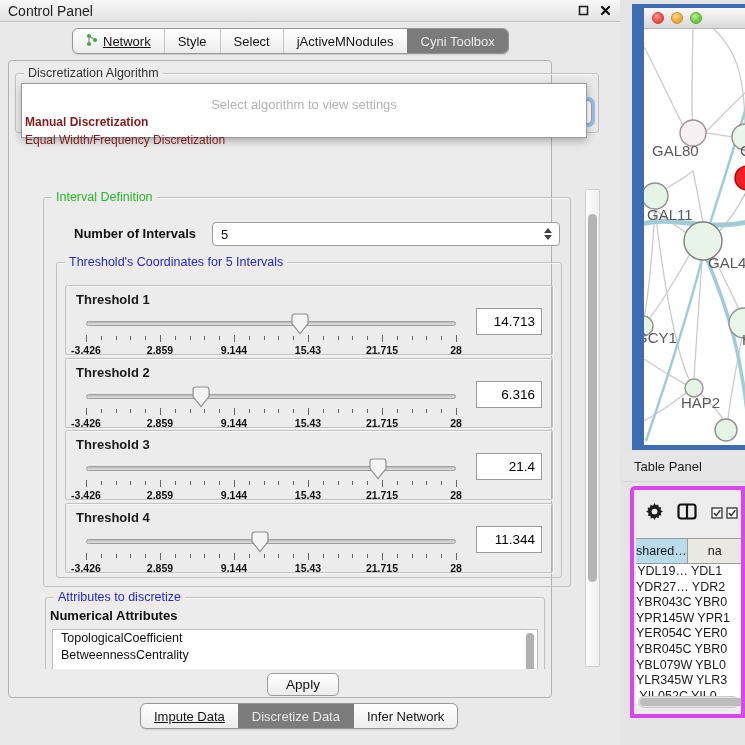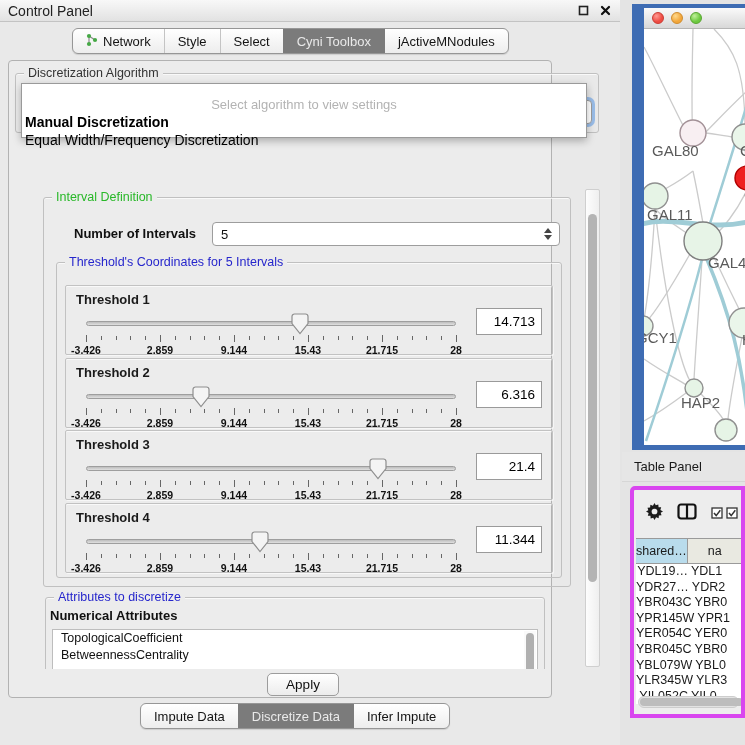--- a/index.html
+++ b/index.html
@@ -21,21 +21,21 @@
 
   .seg-tabs {
     position:absolute; display:flex; border:1px solid #969696; border-radius:6px;
     overflow:hidden; background:linear-gradient(#ffffff,#ededed);
     box-shadow:0 1px 1px rgba(0,0,0,.12); height:26px;
   }
   .seg-tab {
     display:flex; align-items:center; gap:5px; padding:0 13px; font-size:13px;
     color:#141414; border-left:1px solid #c4c4c4; white-space:nowrap;
   }
-  .seg-tab:first-child { border-left:none; }
+  .seg-tab:first-child { border-left:none;text-decoration:underline; }
   .seg-tab.selected { background:#7b7b7b; color:#e9e9e9; border-left-color:#7b7b7b; }
   .seg-tab.selected + .seg-tab { border-left-color:#7b7b7b; }
   #top-tabs { left:72px; top:28px; }
   #bottom-tabs { left:140px; top:703px; }
 
   .cp-content {
     position:absolute; left:8px; top:60px; width:544px; height:638px;
     background:#ececec; border:1px solid #b2b2b2; border-radius:4px;
   }
   .groupbox { position:absolute; border:1px solid #c0c0c0; border-radius:3px; box-shadow:inset 0 1px 0 rgba(255,255,255,.7); }
@@ -57,21 +57,21 @@
   .combo .arrows i.up { border-bottom:5px solid #444; }
   .combo .arrows i.dn { border-top:5px solid #444; }
   .focus-ring { box-shadow:0 0 0 3px rgba(110,165,230,.65); }
 
   .popup {
     position:absolute; left:12px; top:22px; width:566px; height:55px;
     background:#fff; border:1px solid #9a9a9a; box-shadow:0 3px 8px rgba(0,0,0,.28);
     z-index:20; padding-top:13px;
   }
   .popup .hint { text-align:center; color:#b3b3b3; font-size:13px; height:16px; }
-  .popup .opt { font-size:14px; color:#000000; padding:1px 3px; line-height:16px; white-space:nowrap; }
+  .popup .opt { font-size:12px; color:#7f1d1d; padding:1px 3px; line-height:16px; white-space:nowrap; }
   .popup .opt.selected { font-weight:bold; }
 
   .scrollport { position:absolute; left:8px; top:126px; width:566px; height:482px; overflow:hidden; }
   .vscroll {
     position:absolute; left:576px; top:128px; width:15px; height:478px;
     background:linear-gradient(90deg,#fdfdfd,#efefef); border:1px solid #cfcfcf; border-radius:2px;
   }
   .vscroll .thumb { position:absolute; left:2px; width:9px; background:#b4b4b4; border-radius:5px; }
   .list-vscroll { position:absolute; right:1px; top:1px; width:12px; bottom:1px; background:#fafafa; }
   .list-vscroll .thumb { position:absolute; left:2px; top:2px; width:8px; height:40px; background:#b0b0b0; border-radius:4px; }
@@ -168,25 +168,25 @@
             <circle cx="9" cy="7" r="2.1" fill="#45a845"></circle>
           </svg></span>
         <span>Network</span>
       </div>
       <div class="seg-tab">
         <span>Style</span>
       </div>
       <div class="seg-tab">
         <span>Select</span>
       </div>
+      <div class="seg-tab">
+        <span>jActiveMNodules</span>
+      </div>
       <div class="seg-tab selected">
         <span>Cyni Toolbox</span>
-      </div>
-      <div class="seg-tab">
-        <span>jActiveMNodules</span>
       </div>
     </div>
 
   <div class="cp-content">
 
     <div class="groupbox" style="left:6px; top:12px; width:584px; height:60px;">
       <span class="group-title gt-dark">Discretization Algorithm</span>
       <div class="combo focus-ring" style="left:12px; top:26px; width:564px; height:24px;">
         <span class="arrows">
             <i class="up"></i>
@@ -429,21 +429,21 @@
   </div>
 
   <div id="bottom-tabs" class="seg-tabs">
       <div class="seg-tab">
         <span>Impute Data</span>
       </div>
       <div class="seg-tab selected">
         <span>Discretize Data</span>
       </div>
       <div class="seg-tab">
-        <span>Infer Impute</span>
+        <span>Infer Network</span>
       </div>
     </div>
 </div>
 
 <div id="network-window">
   <div class="net-inner">
     <div class="net-titlebar">
       <span class="light red"></span>
       <span class="light yellow"></span>
       <span class="light green"></span>

